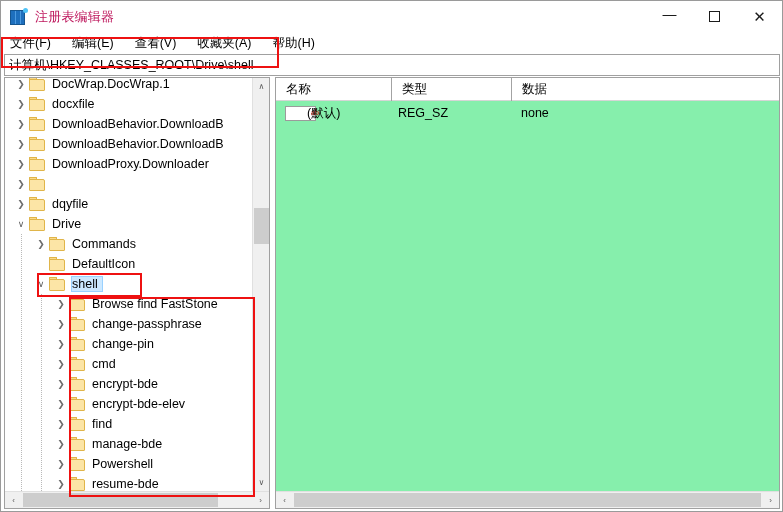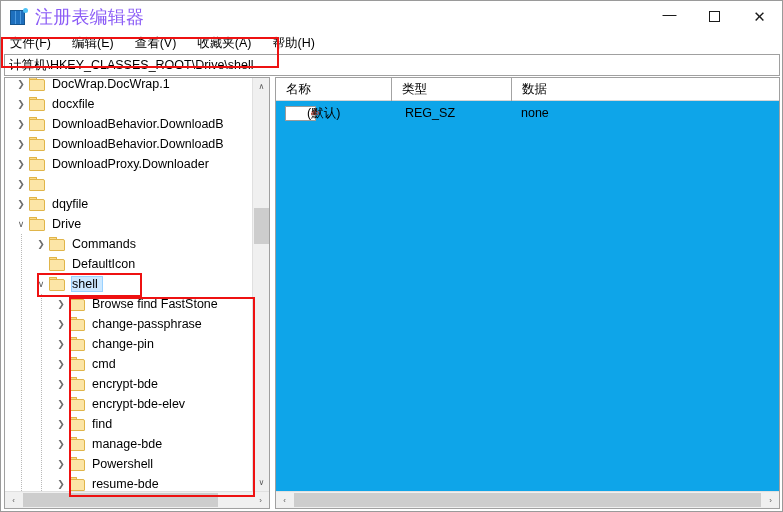--- a/index.html
+++ b/index.html
@@ -39,21 +39,21 @@
       linear-gradient(to right, #1e6fbd 0 33%, transparent 33% 37%, #1e6fbd 37% 70%, transparent 70% 74%, #1e6fbd 74% 100%),
       #4b9ae0;
     border: 1px solid #15558f;
   }
   .title-icon .dot {
     position: absolute; right: -1px; top: 0px;
     width: 5px; height: 5px; border-radius: 50%;
     background: #4fc3f7;
   }
   .title-text {
-    font-size: 18px; color: #8b5cf6; letter-spacing: .2px;
+    font-size: 13px; color: #be185d; letter-spacing: .2px;
     white-space: nowrap;
   }
   .winbtns {
     position: absolute; right: 0; top: 0;
     height: 31px; display: flex;
   }
   .winbtn {
     width: 45px; height: 31px;
     display: flex; align-items: center; justify-content: center;
     font-size: 13px; color: #1b1b1b;
@@ -103,21 +103,21 @@
     position: absolute; left: 0; top: 0;
     width: 266px; height: 432px;
     border: 1px solid #a0a0a0;
     background: #ffffff;
     overflow: hidden;
   }
   .pane-right {
     position: absolute; left: 271px; top: 0;
     width: 505px; height: 432px;
     border: 1px solid #a0a0a0;
-    background: #0ea5e9;
+    background: #86efac;
     overflow: hidden;
   }
 
   
   .tree-viewport {
     position: absolute; left: 0; top: 0;
     width: 248px; height: 413px;
     overflow: hidden;
   }
   .tree-inner { position: relative; margin-top: -4px; }
@@ -495,21 +495,21 @@
       <div class="cols" style="width:503px;">
         <div class="col" style="left:0;width:115px;">名称</div>
         <div class="col" style="left:115px;width:120px;">类型</div>
         <div class="col" style="left:235px;width:268px;">数据</div>
       </div>
 
       <div class="rows" style="width:503px;">
         <div class="lrow">
           <div class="ab-icon">ab</div>
           <div class="cell" style="left:31px;">(默认)</div>
-          <div class="cell" style="left:129px;text-align:center;">REG_SZ</div>
+          <div class="cell" style="left:122px;text-align:center;">REG_SZ</div>
           <div class="cell" style="left:245px;">none</div>
         </div>
       </div>
 
       <div class="hscroll" style="left:0;width:503px;">
         <div class="arrow lf">‹</div>
         <div class="thumb" style="left:18px;width:467px;"></div>
         <div class="arrow rt">›</div>
       </div>
     </div>

